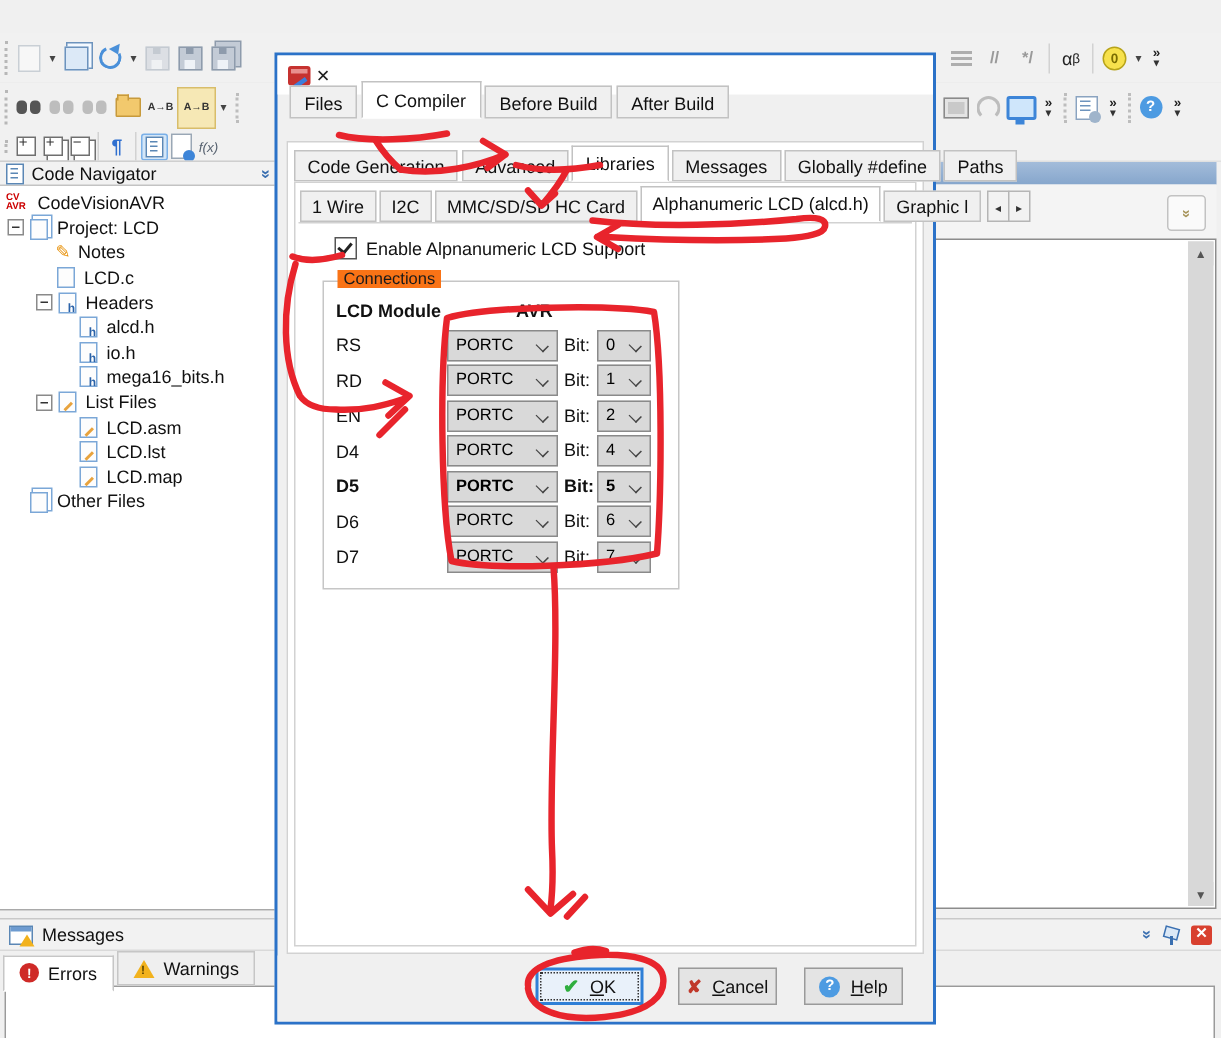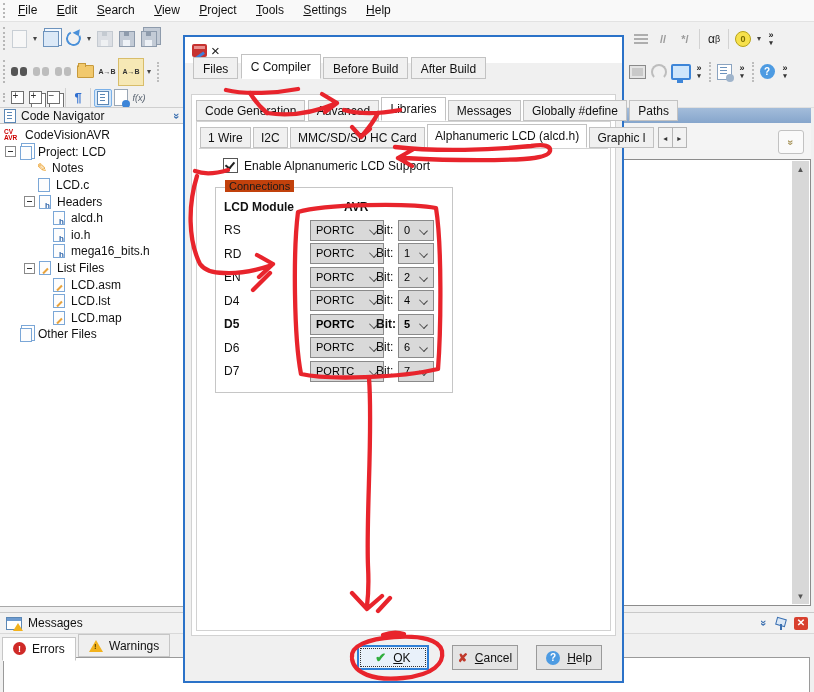--- a/index.html
+++ b/index.html
@@ -140,27 +140,27 @@
   .tabspin{display:inline-block;vertical-align:bottom;height:21px;margin-left:2px;}
   .spinbtn{display:inline-block;width:15px;height:21px;line-height:21px;border:1px solid #b5b5b5;background:#f2f2f2;text-align:center;font-size:8px;color:#333;box-sizing:border-box;margin-left:-1px;}
   .page3{position:absolute;left:2px;right:2px;top:26px;bottom:2px;background:#fff;border-top:1px solid #d2d2d2;}
 
   .cbx-row{position:absolute;left:24px;top:9px;display:flex;align-items:center;}
   .cbx{width:13px;height:13px;background:#fff;border:1px solid #555;position:relative;flex:none;}
   .cbx::after{content:"";position:absolute;left:3px;top:1px;width:4px;height:7px;border-right:2px solid #222;border-bottom:2px solid #222;transform:rotate(40deg);}
   .cbx-label{margin-left:6px;}
 
   .fieldset{position:absolute;left:16px;top:38px;width:236px;height:204px;border:1px solid #c6c6c6;}
-  .legend{position:absolute;left:9px;top:-8px;background:#c2410c;padding:0 4px;font-size:11px;color:#1a1a1a;}
+  .legend{position:absolute;left:9px;top:-8px;background:#f97316;padding:0 4px;font-size:11px;color:#1a1a1a;}
   .con-head{position:absolute;top:12px;font-weight:bold;}
   .con-row{position:absolute;height:22px;display:flex;align-items:center;}
   .con-sig{position:absolute;left:8px;}
   .combo{position:absolute;height:21px;background:#d9d9d9;border:1px solid #8a8a8a;box-sizing:border-box;font-size:11px;line-height:19px;padding-left:5px;color:#000;}
   .combo::after{content:"";position:absolute;right:6px;top:6px;width:6px;height:6px;border-right:1.5px solid #444;border-bottom:1.5px solid #444;transform:rotate(45deg) scale(1,.8);}
-  .combo.port{left:82px;width:74px;margin-left:12px;}
+  .combo.port{left:82px;width:74px;}
   .combo.bit{left:182px;width:36px;}
   .bitlab{position:absolute;left:160px;line-height:21px;}
 
   .dlg-footer{position:absolute;left:0;right:0;bottom:0;height:44px;background:#f0f0f0;}
   .btn{position:absolute;top:8px;height:25px;background:#e4e4e4;border:1px solid #9a9a9a;box-sizing:border-box;display:flex;align-items:center;justify-content:center;font-size:12px;}
   .btn .blab::first-letter{text-decoration:underline;}
   .btn-ok{left:172px;width:72px;border:2px solid #2f7fd6;outline:1px dotted #333;outline-offset:-4px;background:#e9f1fa;}
   .btn-cancel{left:267px;width:66px;}
   .btn-help{left:351px;width:66px;}
   .ok-check{color:#2fae3e;font-weight:bold;font-size:13px;margin-right:7px;}
@@ -168,30 +168,20 @@
   .help-q{width:14px;height:14px;border-radius:50%;background:#4d9be2;color:#fff;font-size:10px;font-weight:bold;display:flex;align-items:center;justify-content:center;margin-right:7px;}
 
   
   .anno{position:absolute;left:0;top:0;width:814px;height:692px;z-index:50;pointer-events:none;}
 </style>
 </head>
 <body>
 
 <div class="screen">
 
-  <div class="menubar">
-    <span class="menu-item">File</span>
-    <span class="menu-item">Edit</span>
-    <span class="menu-item">Search</span>
-    <span class="menu-item">View</span>
-    <span class="menu-item">Project</span>
-    <span class="menu-item">Tools</span>
-    <span class="menu-item">Settings</span>
-    <span class="menu-item">Help</span>
-  </div>
 
   <div class="tbar tb1">
     <div class="tgroup" style="left:8px;">
       <span class="ic">
           <span class="i-doc dim"></span>
         </span>
       <span class="ic caret">▾</span>
       <span class="ic">
           <span class="i-book"></span>
         </span>

